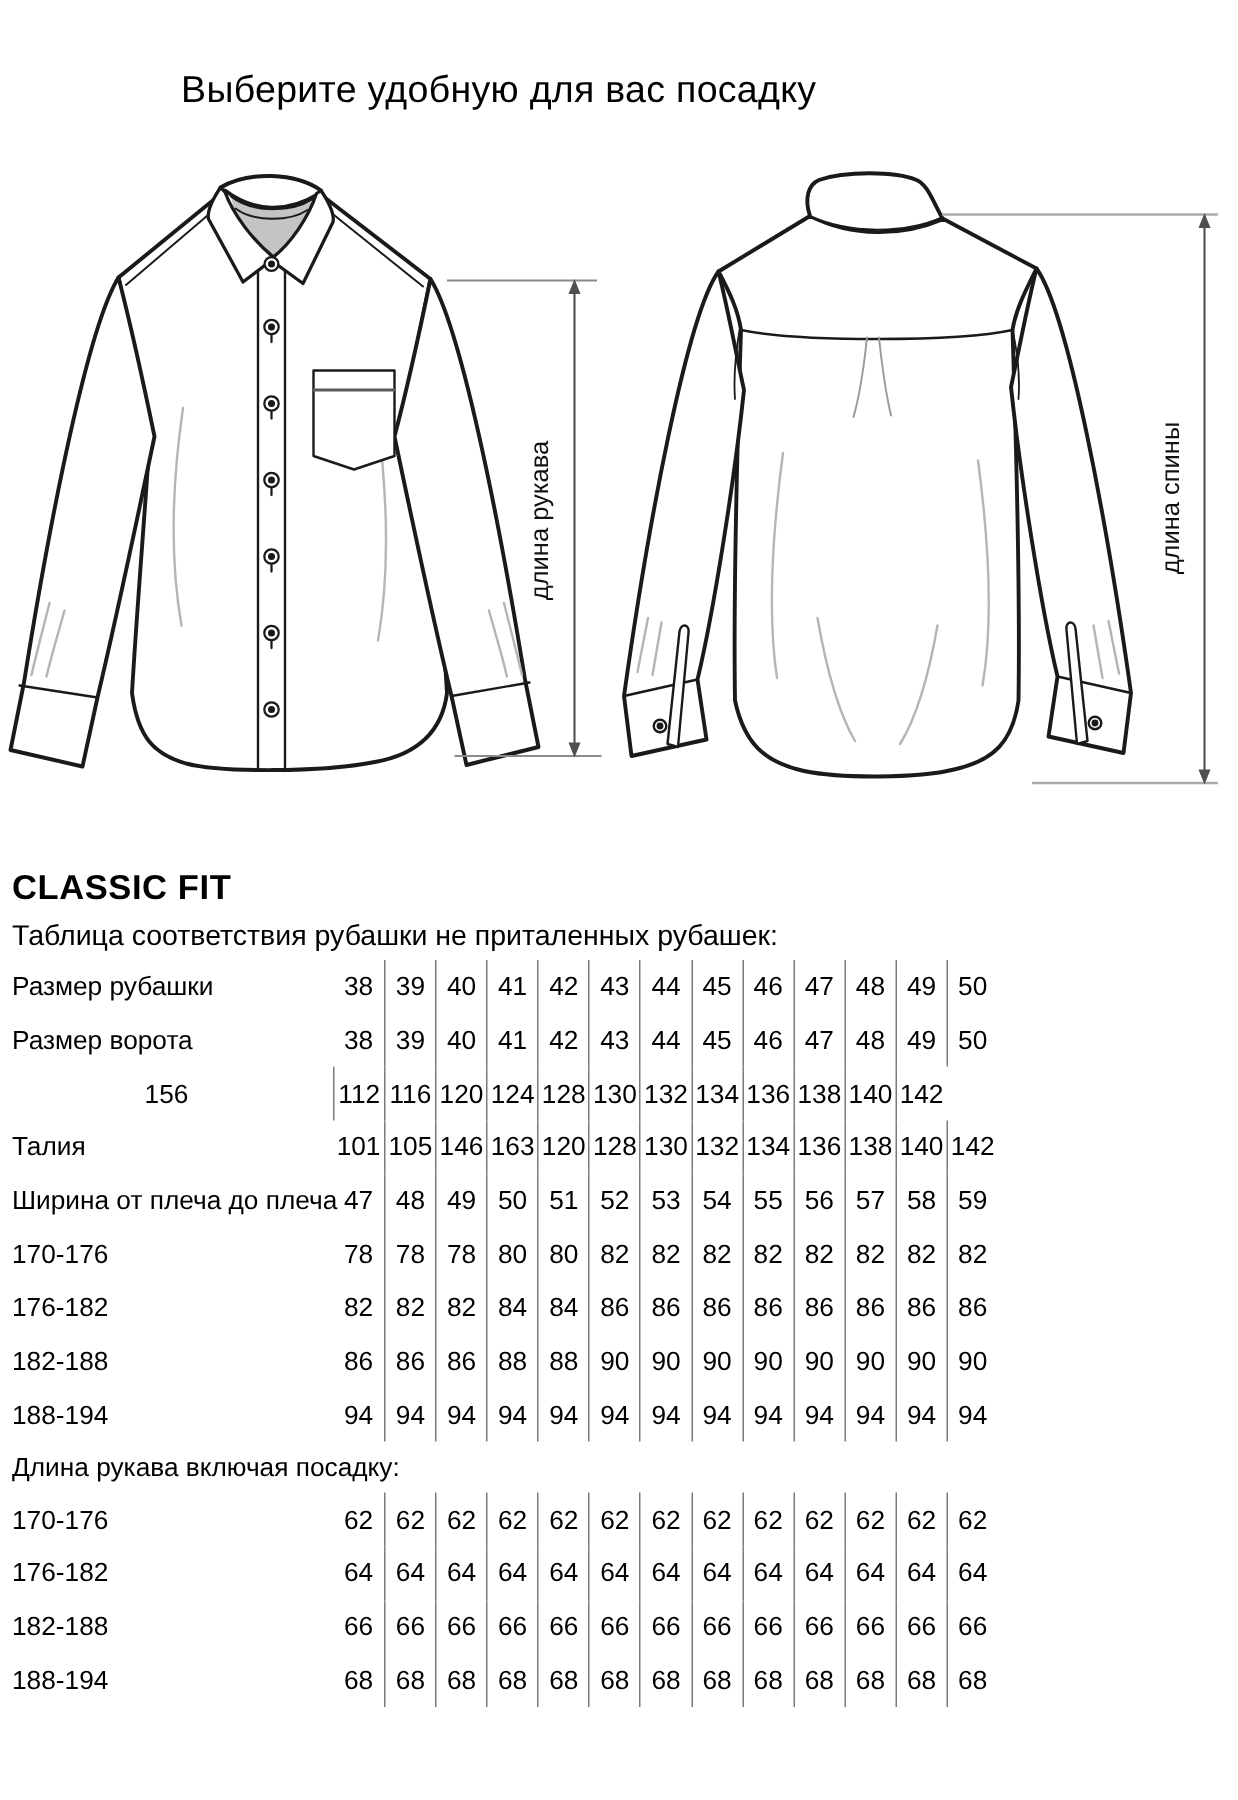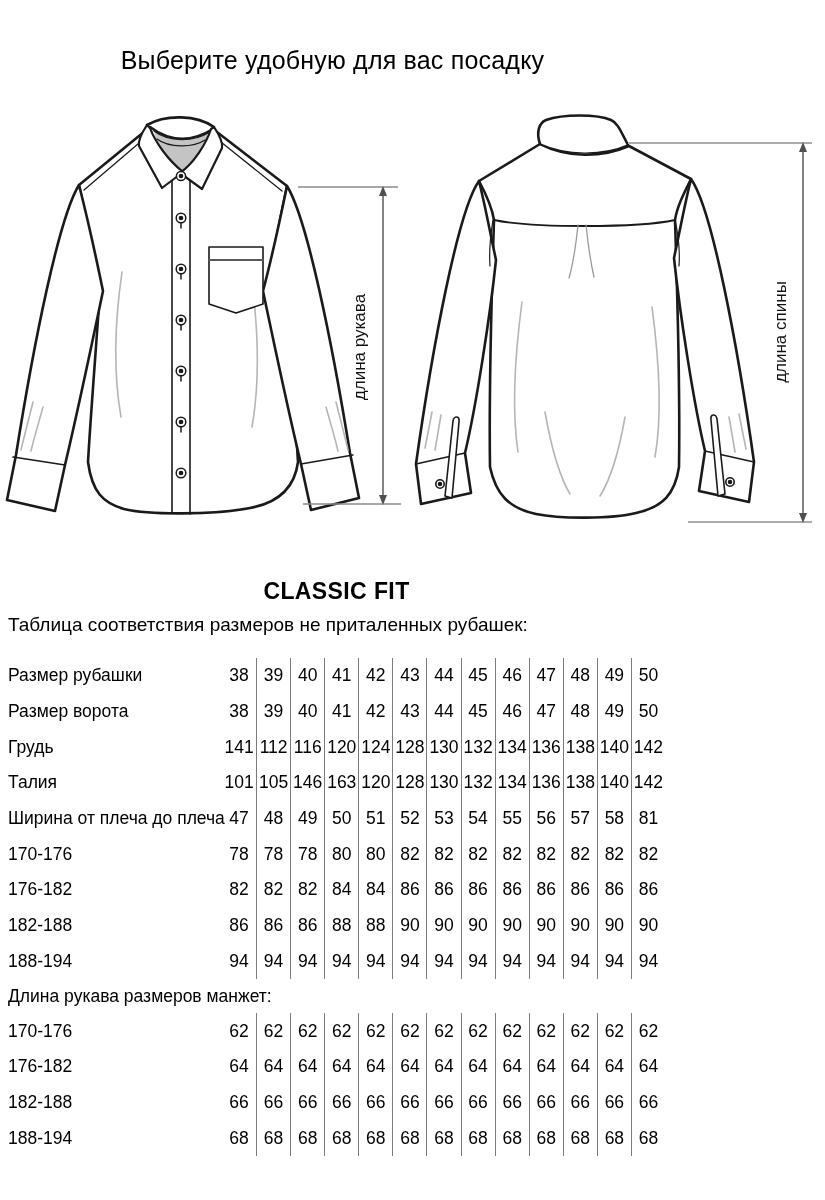--- a/index.html
+++ b/index.html
@@ -5,24 +5,24 @@
   html,body{margin:0;padding:0;background:#ffffff;}
   body{width:825px;height:1200px;overflow:hidden;
        font-family:"Liberation Sans","DejaVu Sans",sans-serif;color:#000;}
   .page{position:relative;width:665px;height:1200px;background:#fff;}
 
   .title{margin:0;padding-top:46px;text-align:center;
          font-size:25px;font-weight:400;letter-spacing:.2px;}
 
   svg.diagram{display:block;margin-top:37px;}
 
-  .fit-heading{margin:46px 0 0 8px;font-size:23px;font-weight:700;letter-spacing:.4px;text-align:center;}
+  .fit-heading{margin:46px 0 0 8px;font-size:23px;font-weight:700;letter-spacing:.4px;}
   .subtitle{margin:9px 0 0 8px;font-size:19px;}
 
-  .size-table{margin-top:22px;}
+  .size-table{margin-top:4px;}
   .trow{display:grid;grid-template-columns:222px repeat(13,1fr);
         height:35.7px;font-size:17.5px;}
   .tlabel{display:flex;align-items:center;padding-left:8px;white-space:nowrap;}
   .tcell{display:flex;align-items:center;justify-content:center;}
   .sep{border-left:1px solid #7b7b7b;}
   .section-row{display:flex;align-items:center;height:34px;
                padding-left:8px;font-size:17.5px;}
 </style>
 </head>
 <body>
@@ -166,21 +166,21 @@
     <g>
       <path d="M628,31 L812,31 M688,410 L812,410" stroke="#ababab" stroke-width="1.8" fill="none"></path>
       <path d="M803,37 L803,404" stroke="#4f4f4f" stroke-width="1.4" fill="none"></path>
       <polygon points="803,30 799,40 807,40" fill="#4f4f4f"></polygon>
       <polygon points="803,411 799,401 807,401" fill="#4f4f4f"></polygon>
       <text x="786" y="220" transform="rotate(-90 786 220)" text-anchor="middle" font-size="17" fill="#111">длина спины</text>
     </g>
   </svg>
 
   <h2 class="fit-heading">CLASSIC FIT</h2>
-  <div class="subtitle">Таблица соответствия размеров не приталенных рубашек:</div>
+  <div class="subtitle">Таблица соответствия рубашки не приталенных рубашек:</div>
 
   <div class="size-table">
     <div class="tblock">
         <div class="trow">
           <div class="tlabel">Размер рубашки</div>
           <div class="tcell">38</div>
           <div class="tcell sep">39</div>
           <div class="tcell sep">40</div>
           <div class="tcell sep">41</div>
           <div class="tcell sep">42</div>
@@ -203,22 +203,21 @@
           <div class="tcell sep">43</div>
           <div class="tcell sep">44</div>
           <div class="tcell sep">45</div>
           <div class="tcell sep">46</div>
           <div class="tcell sep">47</div>
           <div class="tcell sep">48</div>
           <div class="tcell sep">49</div>
           <div class="tcell sep">50</div>
         </div>
         <div class="trow">
-          <div class="tlabel">Грудь</div>
-          <div class="tcell">141</div>
+          <div class="tcell">156</div>
           <div class="tcell sep">112</div>
           <div class="tcell sep">116</div>
           <div class="tcell sep">120</div>
           <div class="tcell sep">124</div>
           <div class="tcell sep">128</div>
           <div class="tcell sep">130</div>
           <div class="tcell sep">132</div>
           <div class="tcell sep">134</div>
           <div class="tcell sep">136</div>
           <div class="tcell sep">138</div>
@@ -248,21 +247,21 @@
           <div class="tcell sep">49</div>
           <div class="tcell sep">50</div>
           <div class="tcell sep">51</div>
           <div class="tcell sep">52</div>
           <div class="tcell sep">53</div>
           <div class="tcell sep">54</div>
           <div class="tcell sep">55</div>
           <div class="tcell sep">56</div>
           <div class="tcell sep">57</div>
           <div class="tcell sep">58</div>
-          <div class="tcell sep">81</div>
+          <div class="tcell sep">59</div>
         </div>
       </div>
 
     <div class="tblock">
         <div class="trow">
           <div class="tlabel">170-176</div>
           <div class="tcell">78</div>
           <div class="tcell sep">78</div>
           <div class="tcell sep">78</div>
           <div class="tcell sep">80</div>
@@ -319,21 +318,21 @@
           <div class="tcell sep">94</div>
           <div class="tcell sep">94</div>
           <div class="tcell sep">94</div>
           <div class="tcell sep">94</div>
           <div class="tcell sep">94</div>
           <div class="tcell sep">94</div>
           <div class="tcell sep">94</div>
         </div>
       </div>
 
-    <div class="section-row">Длина рукава размеров манжет:</div>
+    <div class="section-row">Длина рукава включая посадку:</div>
     <div class="tblock">
         <div class="trow">
           <div class="tlabel">170-176</div>
           <div class="tcell">62</div>
           <div class="tcell sep">62</div>
           <div class="tcell sep">62</div>
           <div class="tcell sep">62</div>
           <div class="tcell sep">62</div>
           <div class="tcell sep">62</div>
           <div class="tcell sep">62</div>

